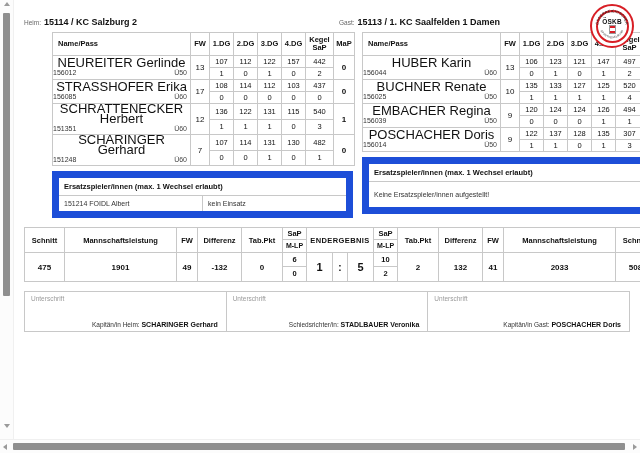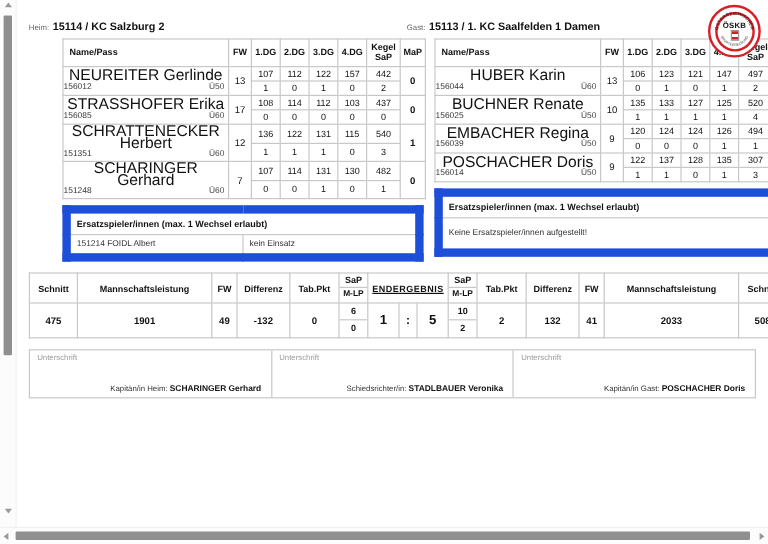--- a/index.html
+++ b/index.html
@@ -83,21 +83,21 @@
   .result{margin-top:9px;border-collapse:collapse;width:100%;table-layout:fixed;font-size:7px;}
   .result th,.result td{border:1px solid #c8c8c8;text-align:center;vertical-align:middle;color:#111;}
   .result th{font-size:7.5px;font-weight:bold;height:24px;line-height:9px;padding:0 1px;}
   .result td{height:26px;font-size:8px;font-weight:bold;}
   .result th.stack{padding:0;}
   .result th.stack .u{border-bottom:1px solid #c8c8c8;height:11px;line-height:11px;}
   .result th.stack .l{height:12px;line-height:12px;font-size:7px;}
   .result td.stack{padding:0;}
   .result td.stack .u{border-bottom:1px solid #c8c8c8;height:12px;line-height:12px;font-size:7.5px;}
   .result td.stack .l{height:13px;line-height:13px;font-size:7.5px;}
-  .result th.endg{text-decoration:underline;font-size:7.5px;letter-spacing:.4px;}
+  .result th.endg{font-size:7.5px;letter-spacing:.4px;}
   .result td.score{font-size:11px;font-weight:bold;}
   .result td.colon{font-size:10px;font-weight:bold;}
 
   
   .sigs{display:flex;margin-top:9px;border:1px solid #c8c8c8;}
   .sig{flex:1;box-sizing:border-box;height:39px;position:relative;padding:3px 6px;}
   .sig + .sig{border-left:1px solid #c8c8c8;}
   .sig .lbl{font-size:6.5px;color:#9a9a9a;}
   .sig .who{position:absolute;right:8px;bottom:3px;font-size:6.5px;color:#333;}
   .sig .who b{font-weight:bold;color:#111;font-size:7px;}

